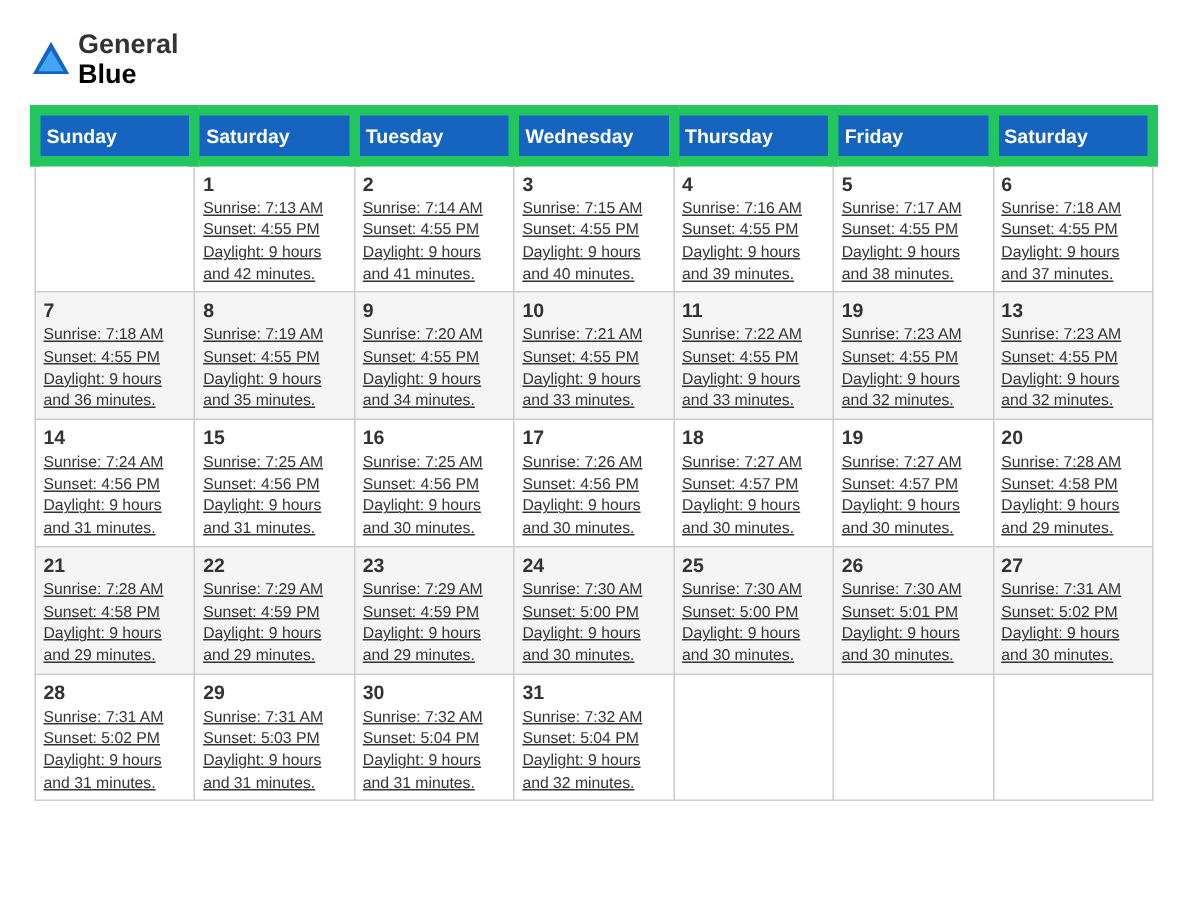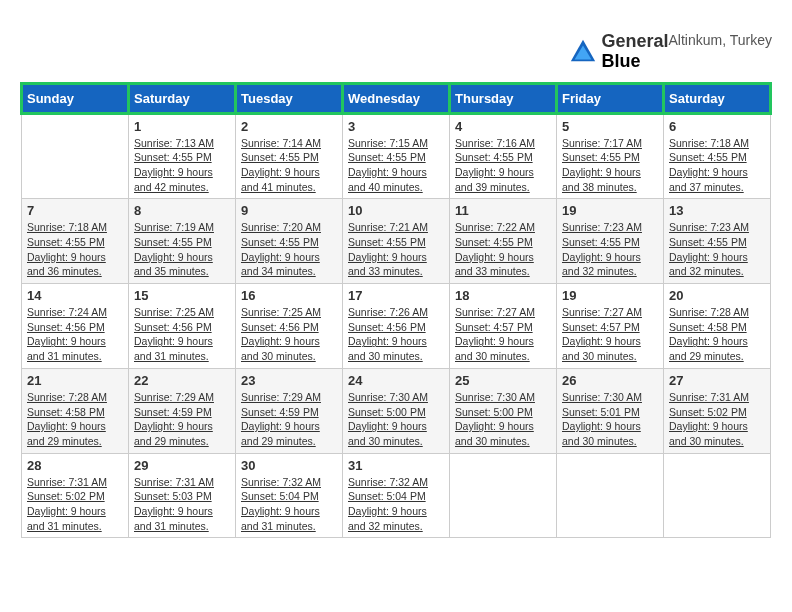--- a/index.html
+++ b/index.html
@@ -5,24 +5,23 @@
     * { box-sizing: border-box; margin: 0; padding: 0; }
     body {
       font-family: Arial, sans-serif;
       background: #fff;
       width: 792px;
       min-height: 612px;
       padding: 20px;
     }
     .header {
       display: flex;
-      justify-content: flex-end;
+      justify-content: space-between;
       align-items: flex-start;
       margin-bottom: 10px;
-      margin-top: 12px;
     }
     .logo {
       display: flex;
       align-items: center;
       gap: 4px;
     }
     .logo-text {
       font-size: 18px;
       font-weight: bold;
       line-height: 1.1;
@@ -50,21 +49,21 @@
       border-collapse: collapse;
       border: 1px solid #ccc;
     }
     .calendar th {
       background-color: #1565c0;
       color: #fff;
       font-size: 13px;
       font-weight: bold;
       padding: 6px 4px;
       text-align: left;
-      border: 3px solid #22c55e;
+      border: 7px solid #22c55e;
     }
     .calendar td {
       border: 1px solid #ccc;
       vertical-align: top;
       padding: 4px 5px;
       width: calc(100% / 7);
       min-height: 80px;
       font-size: 11px;
       color: #333;
       background: #fff;
@@ -96,21 +95,20 @@
     <svg class="logo-icon" viewBox="0 0 30 30">
       <polygon points="15,2 28,25 2,25" fill="#1565c0"></polygon>
       <polygon points="15,8 24,23 6,23" fill="#42a5f5"></polygon>
     </svg>
     <div class="logo-text">
       <div class="logo-general">General</div>
       <div class="logo-blue">Blue</div>
     </div>
   </div>
   <div class="title-area">
-    <div class="subtitle">Altinkum, Turkey</div>
   </div>
 </div>
 
 <table class="calendar">
   <thead>
     <tr id="col-headers">
         <th>Sunday</th>
         <th>Saturday</th>
         <th>Tuesday</th>
         <th>Wednesday</th>

